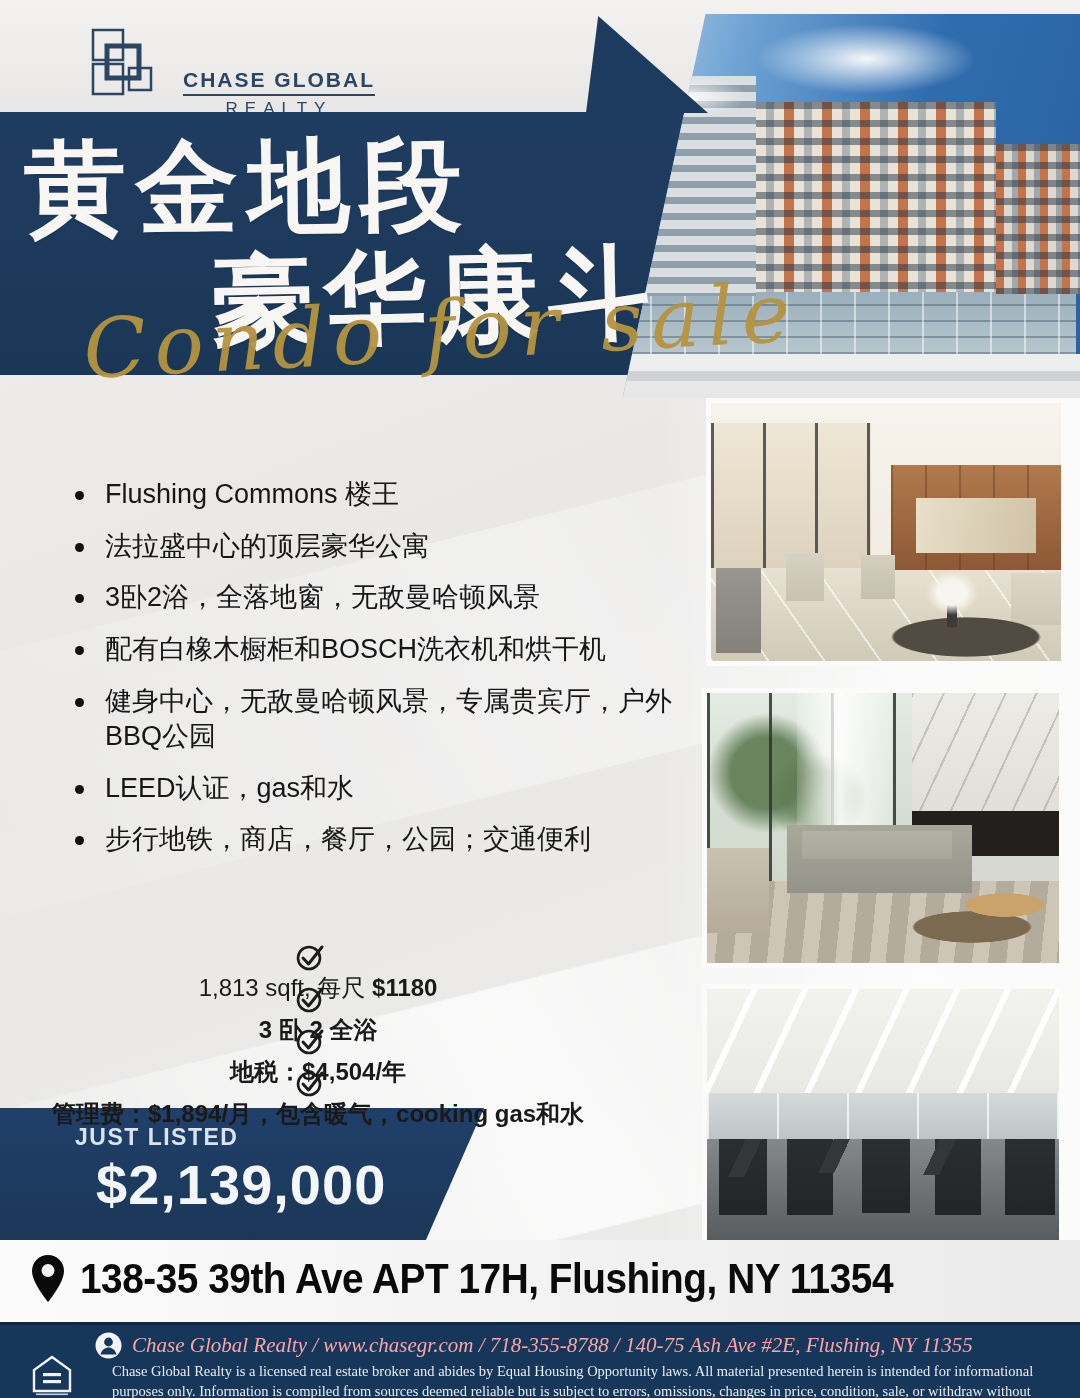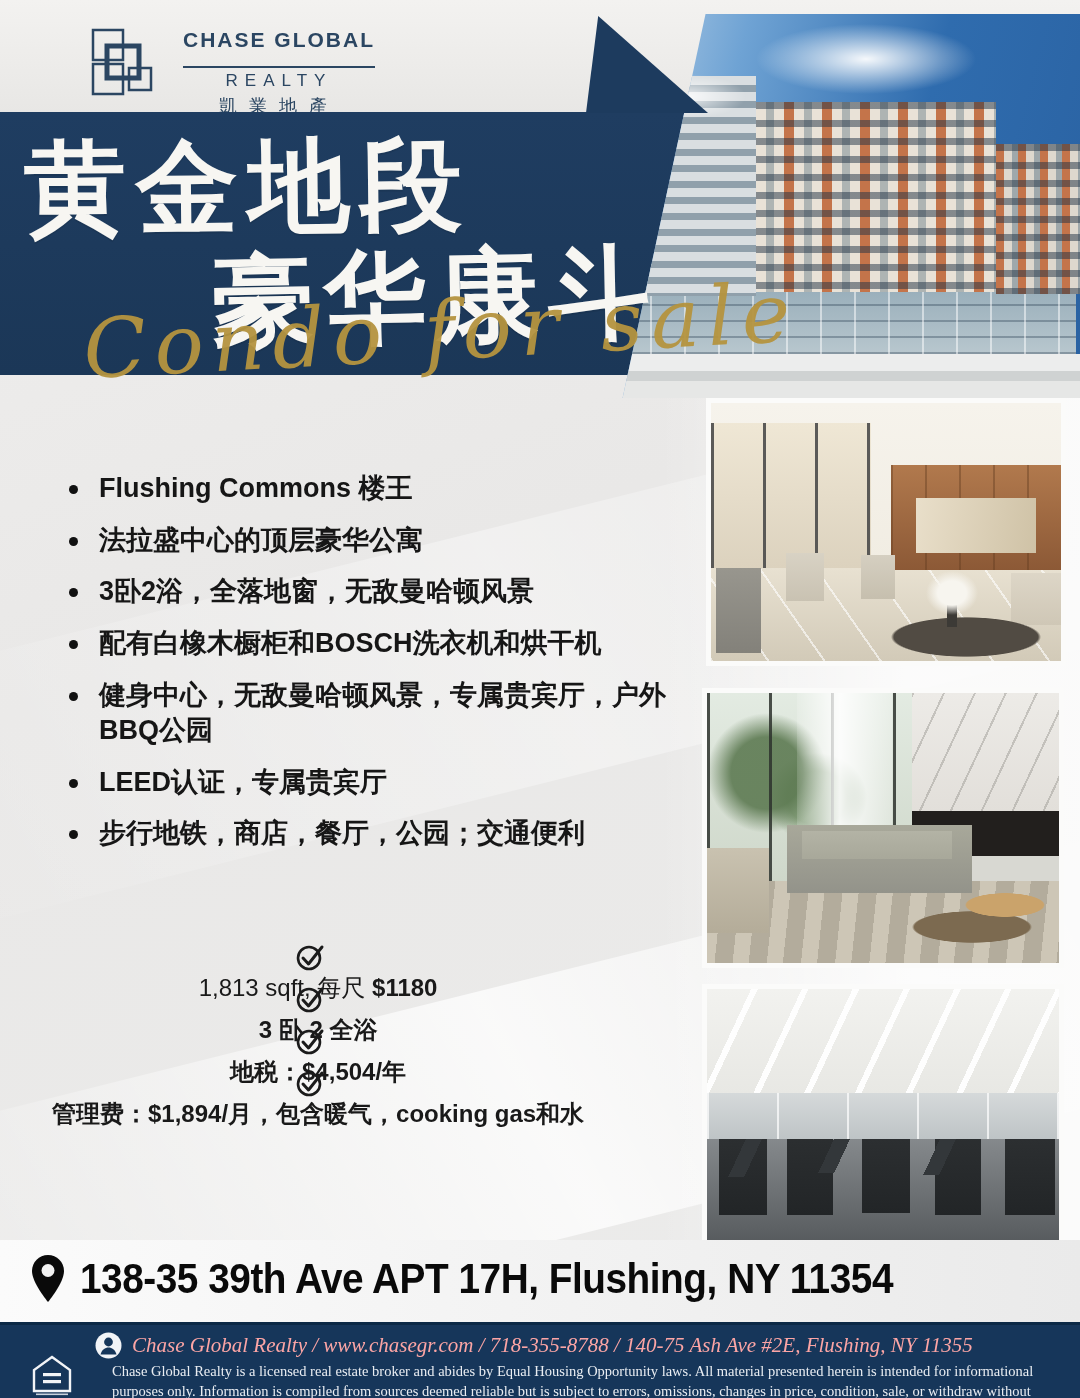--- a/index.html
+++ b/index.html
@@ -17,21 +17,21 @@
   .s2{top:520px;opacity:.5;}
   .right-light{position:absolute;left:660px;top:380px;width:420px;height:900px;z-index:1;
     background:linear-gradient(90deg,rgba(255,255,255,0),rgba(255,255,255,.8) 60%);}
 
   
   .header{position:absolute;left:0;top:0;width:100%;height:112px;z-index:2;
     background:linear-gradient(180deg,#f3f2f0,#e8e7e5);}
   .logo{position:absolute;left:85px;top:28px;display:flex;align-items:flex-start;}
   .logo-mark{width:74px;height:76px;margin-right:24px;}
   .logo-text{color:#2b4662;}
-  .logo-line1{font-size:21px;font-weight:700;letter-spacing:2px;border-bottom:2px solid #2b4662;padding-bottom:14px;}
+  .logo-line1{font-size:21px;font-weight:700;letter-spacing:2px;border-bottom:2px solid #2b4662;padding-bottom:2px;margin-top:40px;}
   .logo-line2{font-size:17px;letter-spacing:7px;text-align:center;margin-top:3px;}
   .logo-cn{font-size:18px;letter-spacing:12px;text-align:center;margin-top:3px;}
 
   
   .banner{position:absolute;left:0;top:112px;width:100%;height:263px;z-index:2;
     background:linear-gradient(180deg,#1f3d61,#1b3757);}
   .wedge{position:absolute;left:586px;top:16px;width:122px;height:97px;z-index:4;
     background:#1d3b5e;clip-path:polygon(10% 0,100% 100%,0 100%);}
   .headline{position:absolute;z-index:5;color:#f7f6f2;font-weight:900;
     font-size:102px;line-height:1;letter-spacing:10px;text-shadow:0 2px 0 rgba(0,0,0,.08);}
@@ -57,21 +57,21 @@
       repeating-linear-gradient(90deg,rgba(255,255,255,.5) 0 2px,rgba(0,0,0,0) 2px 34px),
       repeating-linear-gradient(0deg,rgba(40,60,80,.35) 0 2px,rgba(0,0,0,0) 2px 16px),
       linear-gradient(180deg,#8da5b3,#b8c7ce),
       linear-gradient(180deg,#eceded 0 38%,#cfd2d2 38% 62%,#e6e7e6 62%),
       linear-gradient(105deg,#b9d2e8,#6fa3d4 25%,#2f6cae 60%,#2a62a2);
     background-position:150px 10px,20px 60px,30px 62px,140px 88px,140px 88px,390px 130px,390px 130px,10px 250px,10px 250px,10px 250px,0 340px,0 0;
     background-size:220px 70px,120px 45px,120px 220px,250px 190px,250px 190px,84px 150px,84px 150px,460px 90px,460px 90px,460px 90px,474px 44px,474px 384px;}
 
   
   .fc-title{position:absolute;left:55px;top:412px;z-index:4;font-size:35px;font-weight:800;color:#0f0f0f;letter-spacing:.5px;}
-  ul.bullets{position:absolute;left:55px;top:465px;width:648px;z-index:4;margin:6px;padding:0;list-style:none;font-weight:bold;}
+  ul.bullets{position:absolute;left:55px;top:465px;width:648px;z-index:4;margin:12px;padding:0;list-style:none;}
   ul.bullets li{position:relative;padding-left:38px;margin-bottom:16px;font-size:27px;line-height:1.32;color:#161616;}
   ul.bullets li::before{content:"";position:absolute;left:8px;top:14px;width:9px;height:9px;border-radius:50%;background:#111;}
   .checks{position:absolute;left:52px;top:942px;z-index:4;}
   .check-row{display:flex;align-items:center;margin-bottom:10px;height:32px;flex-direction:column;}
   .check-row svg{flex:0 0 auto;margin-right:16px;}
   .check-text{font-size:24px;color:#191919;}
   .check-text .pfx{font-weight:400;}
   .check-text b{font-weight:800;}
 
   
@@ -193,21 +193,21 @@
   <div class="headline h-line2">豪华康斗</div>
   <div class="script">Condo for sale</div>
 
 
   <ul class="bullets">
     <li>Flushing Commons 楼王</li>
     <li>法拉盛中心的顶层豪华公寓</li>
     <li>3卧2浴，全落地窗，无敌曼哈顿风景</li>
     <li>配有白橡木橱柜和BOSCH洗衣机和烘干机</li>
     <li>健身中心，无敌曼哈顿风景，专属贵宾厅，户外BBQ公园</li>
-    <li>LEED认证，专属贵宾厅</li>
+    <li>LEED认证，gas和水</li>
     <li>步行地铁，商店，餐厅，公园；交通便利</li>
   </ul>
 
   <div class="checks">
     <div class="check-row">
       <svg width="30" height="30" viewBox="0 0 30 30">
         <circle cx="14" cy="16" r="11" fill="none" stroke="#1b1b1b" stroke-width="2.6"></circle>
         <polyline points="8,16 13.5,22 27,5" fill="none" stroke="#1b1b1b" stroke-width="3" stroke-linecap="round" stroke-linejoin="round"></polyline>
       </svg>
       <span class="check-text"><span class="pfx">1,813 sqft, 每尺 </span><b>$1180</b></span>
@@ -232,20 +232,24 @@
         <polyline points="8,16 13.5,22 27,5" fill="none" stroke="#1b1b1b" stroke-width="3" stroke-linecap="round" stroke-linejoin="round"></polyline>
       </svg>
       <span class="check-text"><span class="pfx"></span><b>管理费：$1,894/月，包含暖气，cooking gas和水</b></span>
     </div>
   </div>
 
   <div class="photo photo-lobby"></div>
   <div class="photo photo-living"></div>
   <div class="photo photo-gym"></div>
 
+  <div class="price-banner">
+    <div class="price-label">JUST LISTED</div>
+    <div class="price-value">$2,139,000</div>
+  </div>
 
   <div class="address-bar">
     <svg class="pin" width="36" height="50" viewBox="0 0 36 50">
       <path d="M18 1 C9 1 2 8 2 17 c0 12 16 31 16 31 s16-19 16-31 C34 8 27 1 18 1 z" fill="#0a0a0a"></path>
       <circle cx="18" cy="16.5" r="6.5" fill="#f2f2f2"></circle>
     </svg>
     <div class="address-text">138-35 39th Ave APT 17H, Flushing, NY 11354</div>
   </div>
 
   <div class="footer">

